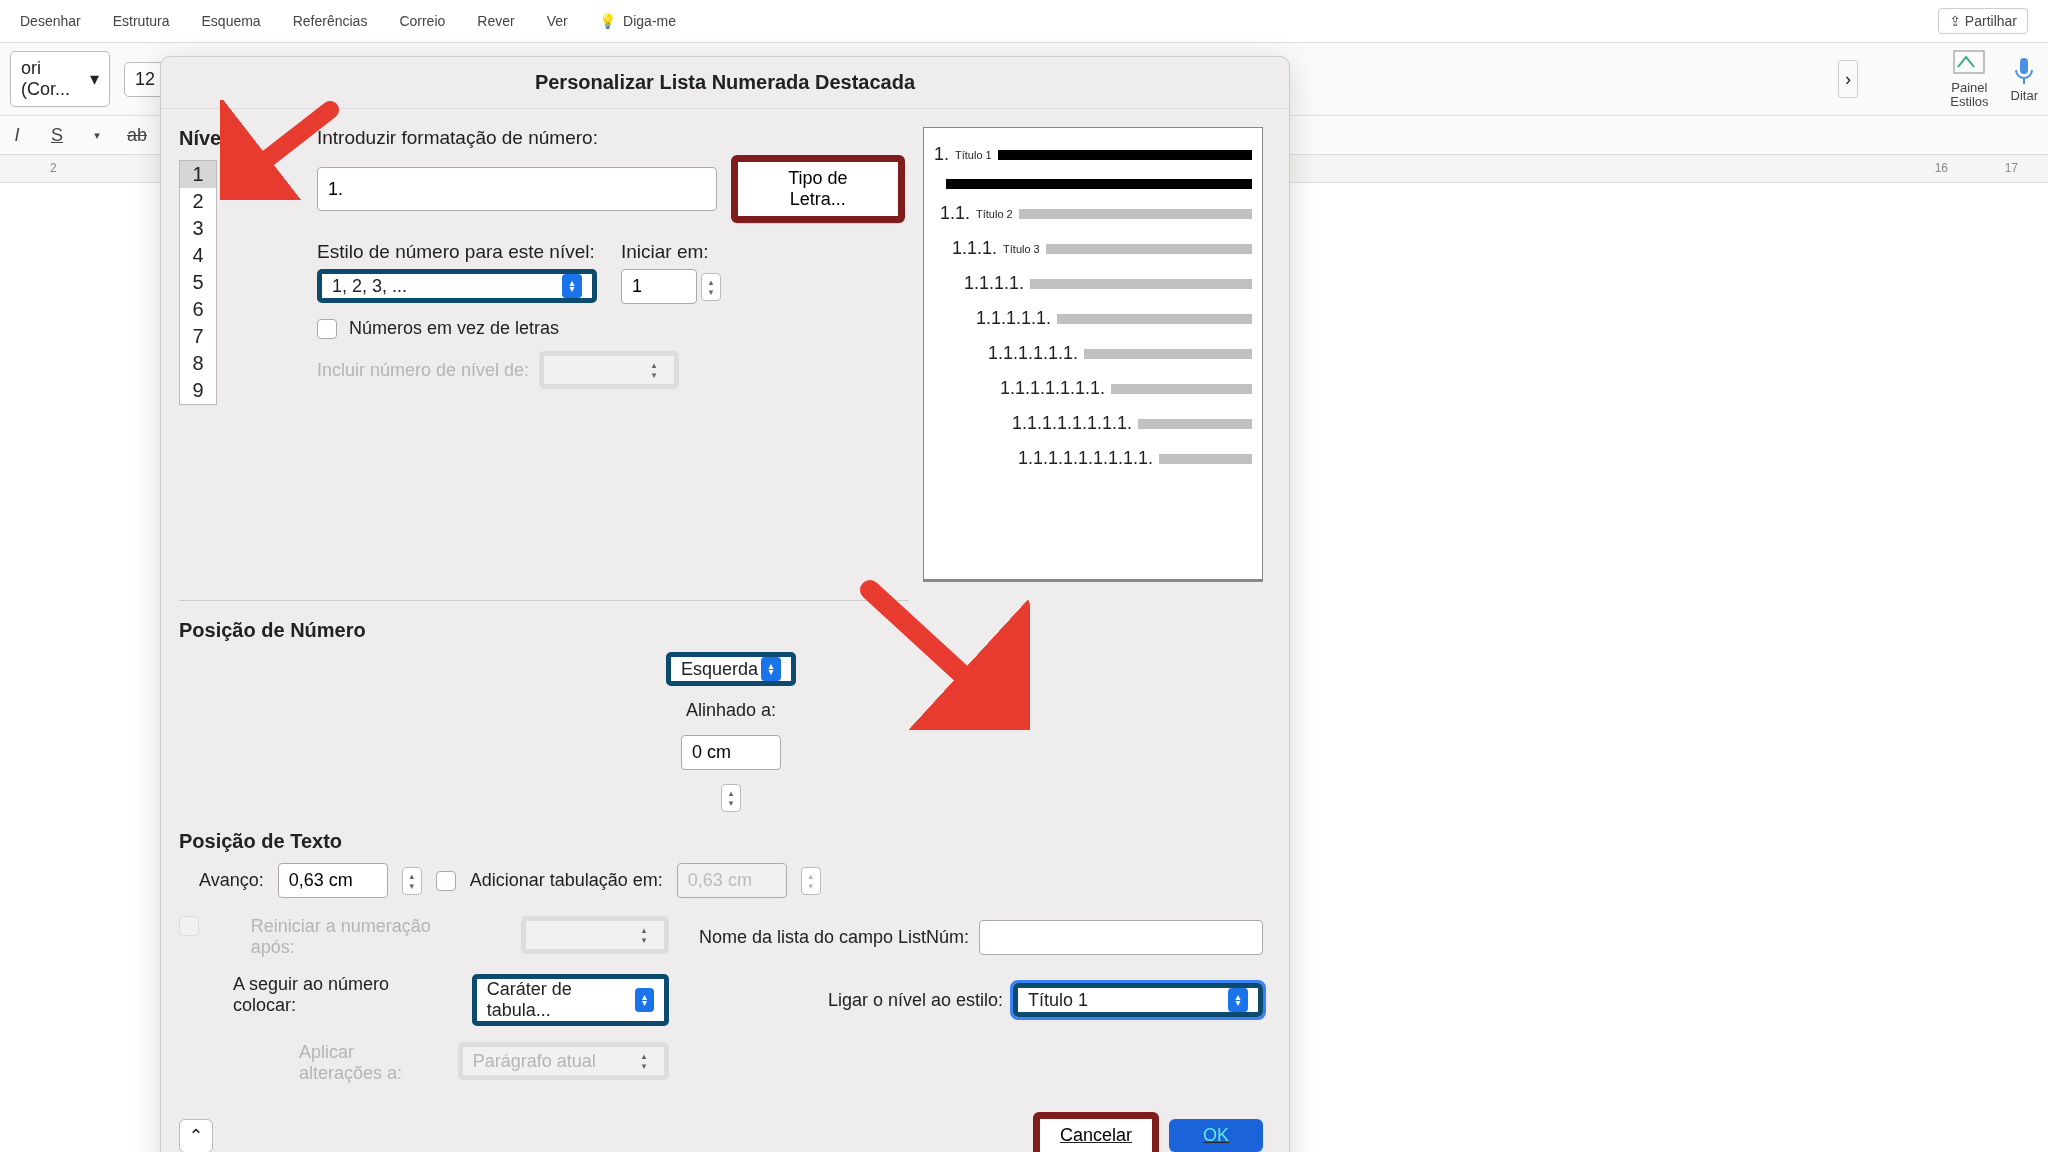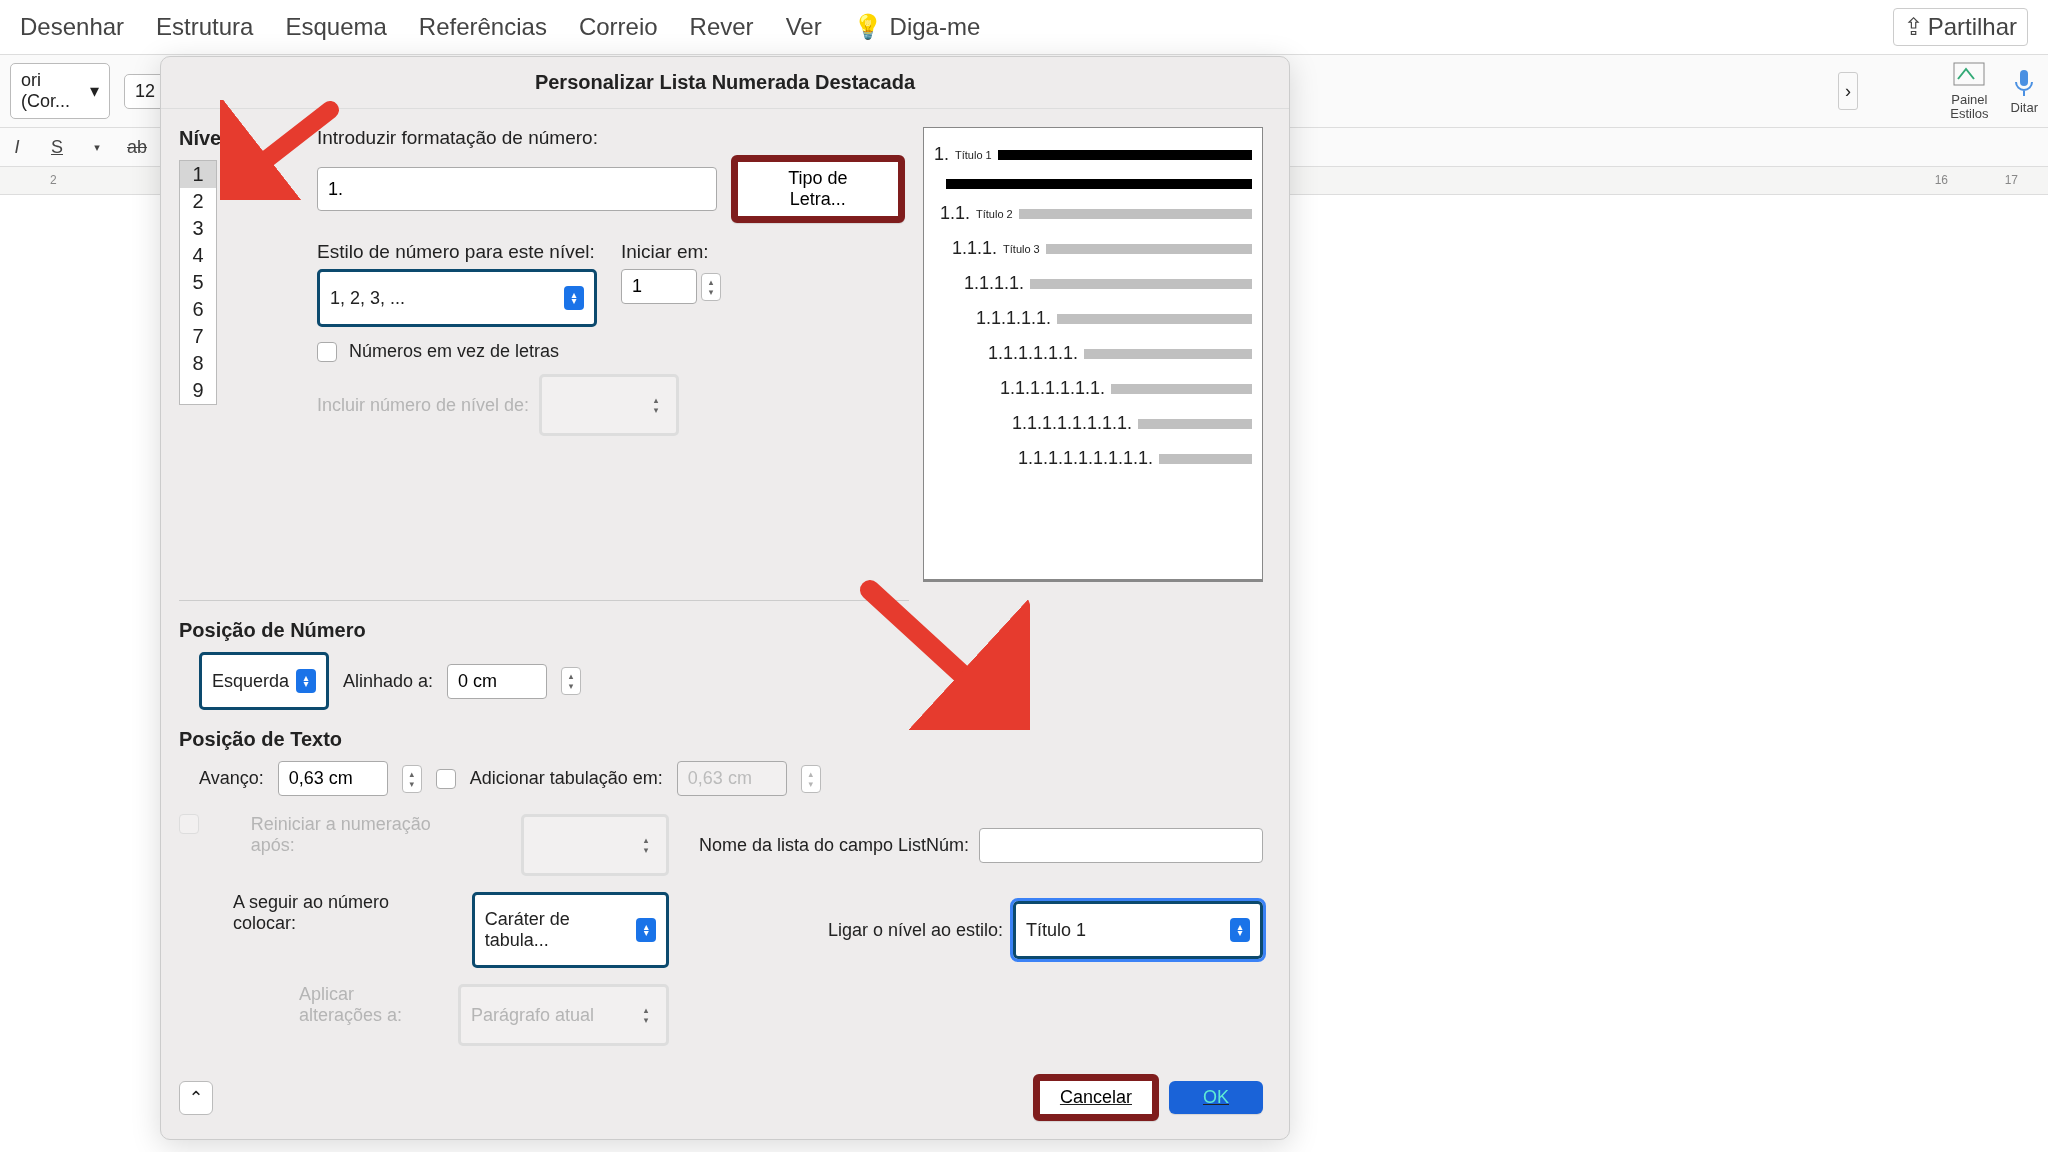--- a/index.html
+++ b/index.html
@@ -1,18 +1,18 @@
 <!DOCTYPE html>
 <html><head>
 <meta charset="utf-8">
 <style>
 * { box-sizing: border-box; margin: 0; padding: 0; }
 body { font-family: -apple-system, BlinkMacSystemFont, "Helvetica Neue", sans-serif; background: #fff; font-size: 18px; color: #222; overflow: hidden; }
 .menubar { display: flex; align-items: center; gap: 32px; padding: 8px 20px; background: #fff; border-bottom: 1px solid #ddd; }
-.menubar span { color: #444; font-size: 24px; }
+.menubar span { color: #444; font-size: 14px; }
 .menubar .tellme { display: flex; align-items: center; gap: 6px; color: #888; }
 .menubar .share { margin-left: auto; color: #3377cc; display: flex; align-items: center; gap: 4px; border: 1px solid #ccc; border-radius: 4px; padding: 4px 10px; }
 
 .toolbar { display: flex; align-items: center; padding: 6px 10px; gap: 14px; background: #fafafa; border-bottom: 1px solid #ddd; position: relative; }
 .toolbar .dropdown { border: 1px solid #bbb; border-radius: 5px; padding: 6px 10px; background: #fff; display: flex; align-items: center; gap: 6px; }
 .toolbar .fmtbtn { width: 26px; height: 26px; display: flex; align-items: center; justify-content: center; color: #444; }
 .toolbar .scroll-ind { position:absolute; right: 190px; border:1px solid #ccc; border-radius:3px; width:20px; height:38px; display:flex; align-items:center; justify-content:center;}
 .toolbar .bigbtn { display:flex; flex-direction:column; align-items:center; gap:2px; font-size:13px; color:#444;}
 .ruler { height: 28px; background: #f5f5f4; border-bottom: 1px solid #ddd; position: relative; font-size: 12px; color: #888; display:flex; align-items:center;}
 .ruler .tick { position:absolute; top:6px; }
@@ -21,21 +21,21 @@
 .dialog-title { text-align:center; font-weight:600; font-size:20px; padding: 14px 0; border-bottom: 1px solid #ddd;}
 .dialog-body { display:flex; padding: 18px 26px 18px 18px; gap: 22px; }
 .left-col { flex:1; }
 .heading { font-weight:700; font-size:20px; margin-bottom:10px; }
 .row { display:flex; align-items:flex-start; gap: 18px; }
 .level-list { width:38px; border:1px solid #bbb; background:#fff; }
 .level-list div { text-align:center; padding:2px 0; font-size:20px; }
 .level-list .sel { background:#d6d6d6; }
 .lbl { font-size:19px; color:#222; margin-bottom:6px; display:block;}
 .textinput { border:1px solid #aaa; background:#fff; border-radius:4px; padding:6px 10px; font-size:18px; }
-.select { border:3px solid #0c4a6e; background:#fff; border-radius:5px; padding:14px 10px; font-size:18px; display:flex; align-items:center; justify-content:space-between; }
+.select { border:5px solid #0c4a6e; background:#fff; border-radius:5px; padding:0 10px; font-size:18px; display:flex; align-items:center; justify-content:space-between; }
 .select .arrows { background:#1a73e8; color:#fff; border-radius:4px; width:20px; height:24px; display:flex; flex-direction:column; align-items:center; justify-content:center; font-size:10px; line-height:6px;}
 .stepper-arrows { border:1px solid #bbb; border-radius:4px; width:20px; height:28px; display:flex; flex-direction:column; align-items:center; justify-content:center; font-size:9px; background:#fff; color:#666;}
 .disabled { color:#b5b5b5; }
 .checkbox { width:20px; height:20px; border:1px solid #aaa; border-radius:4px; background:#fff; display:inline-block; vertical-align:middle;}
 .section { margin-top: 18px; }
 .divider { border-top:1px solid #ccc; margin: 18px 0; }
 .preview { width:340px; height:455px; border:1px solid #888; background:#fff; padding:16px 10px; border-bottom-width:3px; }
 .pv-row { display:flex; align-items:center; gap:6px; margin-bottom:14px; }
 .pv-num { font-size:18px; }
 .pv-lbl { font-size:11px; }
@@ -211,21 +211,21 @@
                 <span class="pv-num">1.1.1.1.1.1.1.1.1.</span>
                 <span class="pv-line"></span>
               </div>
             </div>
         </div>
       </div>
 
       <div class="divider" style="width:730px;"></div>
 
       <div class="heading">Posição de Número</div>
-      <div class="row" style="align-items:center;gap:14px;margin-left:20px;">
+      <div class="row" style="align-items:center;gap:14px;margin-left:20px;flex-direction:column;">
         <div class="select" style="width:130px">
           <span>Esquerda</span>
           <span class="arrows">▴<br>▾</span>
         </div>
         <span>Alinhado a:</span>
         <input class="textinput" style="width: 100px;" value="0 cm">
         <span class="stepper-arrows">▴<br>▾</span>
       </div>
 
       <div class="heading section">Posição de Texto</div>

